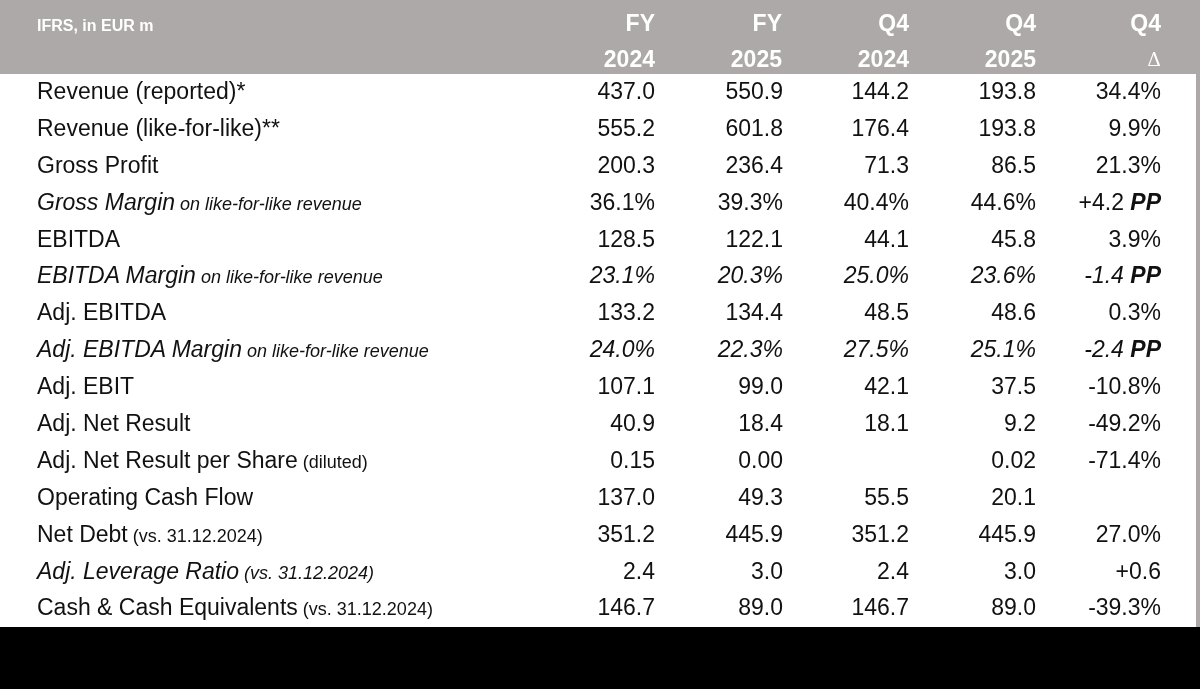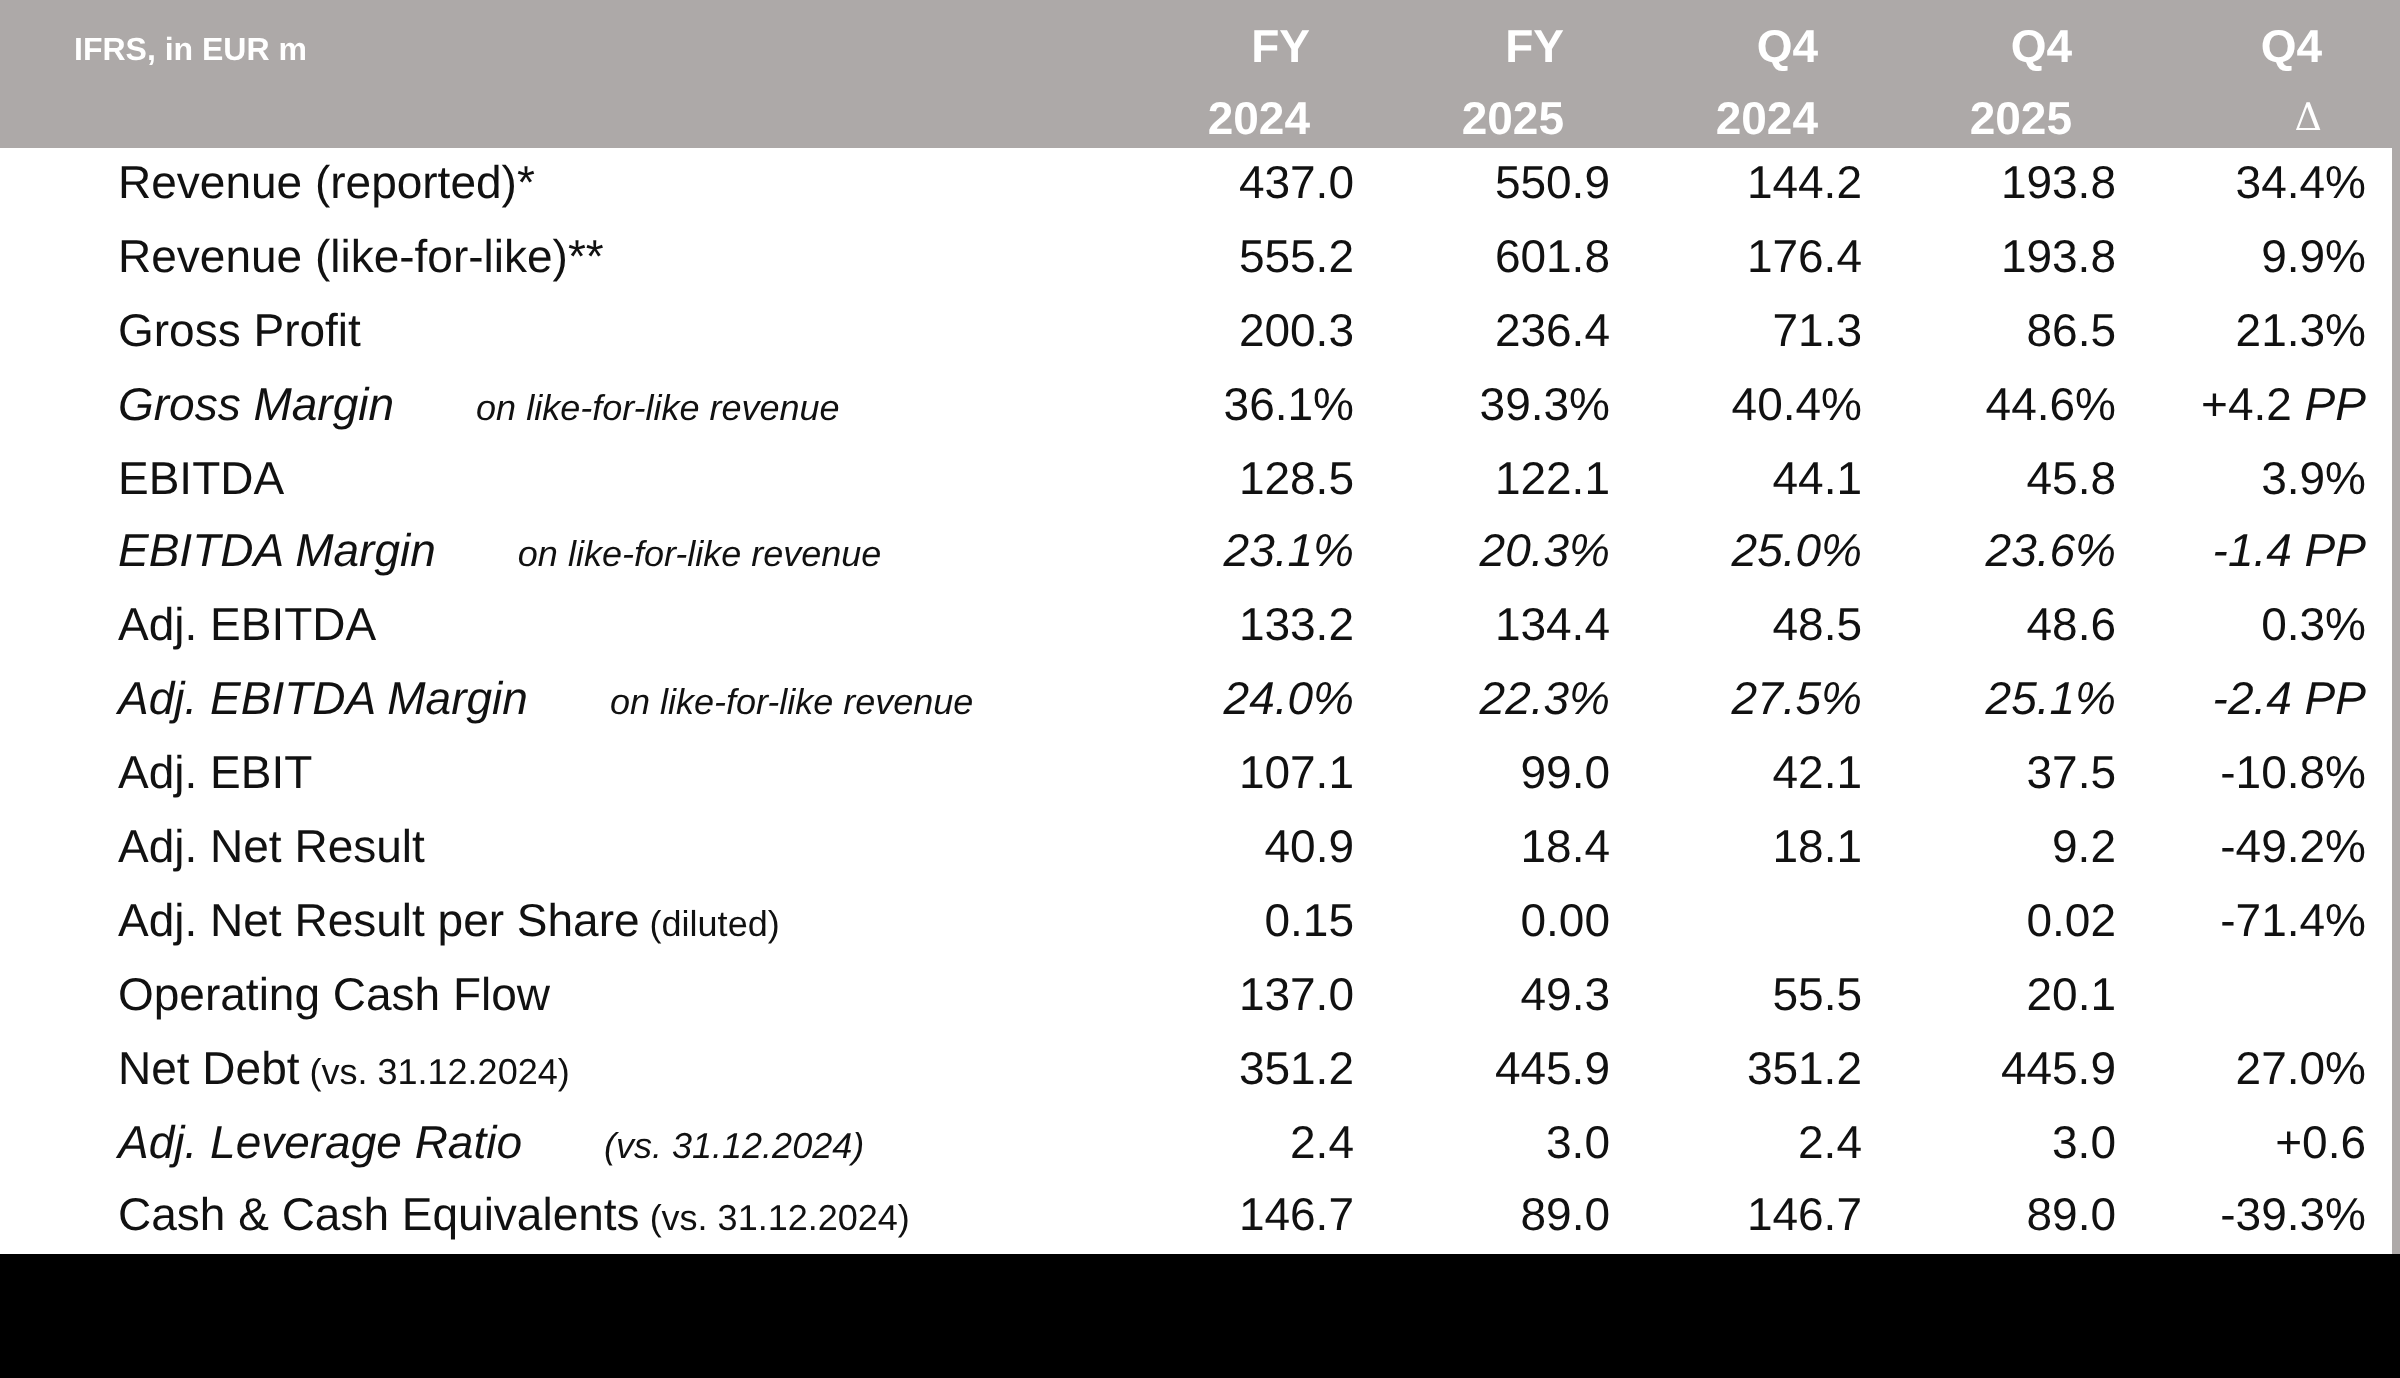--- a/index.html
+++ b/index.html
@@ -34,41 +34,41 @@
     .header .col {
       position: absolute;
       width: 120px; text-align: right;
       font-size: 23px;
       line-height: 1;
     }
     .header .col .l1 { display: block; position: absolute; right: 0; top: 12px; }
     .header .col .l2 { display: block; position: absolute; right: 0; top: 48px; }
     .header .col .delta { font-weight: normal; font-family: "DejaVu Serif", serif; font-size: 19px; top: 50px; }
 
-    .rows { position: absolute; left: 0; top: 74px; width: 1200px; padding-left: 22px; }
+    .rows { position: absolute; left: 0; top: 74px; width: 1200px; }
     .row {
       position: relative;
       height: 36.9px;
       color: #111;
     }
     .row .label {
       position: absolute; left: 37px; top: 4px;
       font-size: 23px;
       white-space: nowrap;
     }
     .row .label .sub { font-size: 18px; }
     .row.italic .label .main { font-style: italic; }
-    .row.italic .label .sub { font-style: italic; margin-left: 36px; }
+    .row.italic .label .sub { font-style: italic; }
     .row .v {
       position: absolute; top: 4px;
       width: 130px; text-align: right;
       font-size: 23px;
     }
     .row.italic-values .v { font-style: italic; }
-    .v .pp { font-style: italic; }
+    .v .pp { font-style: italic; font-weight: bold; }
     .c1 { left: 525px; }
     .c2 { left: 653px; }
     .c3 { left: 779px; }
     .c4 { left: 906px; }
     .c5 { left: 1031px; }
     .hc1 { left: 535px; }
     .hc2 { left: 662px; }
     .hc3 { left: 789px; }
     .hc4 { left: 916px; }
     .hc5 { left: 1041px; }

